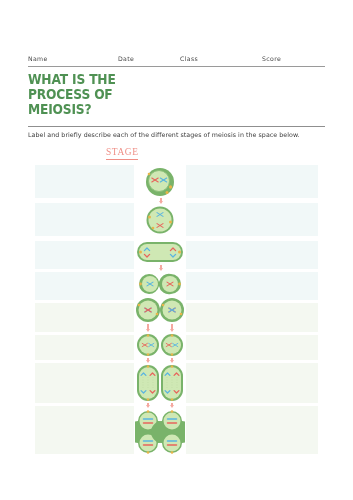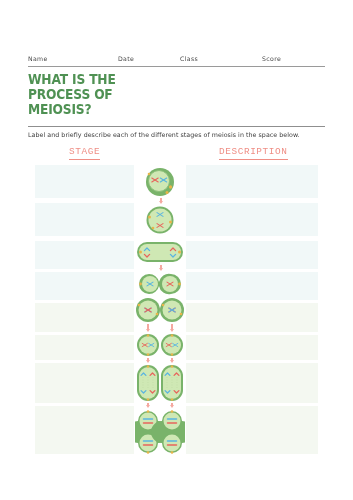--- a/index.html
+++ b/index.html
@@ -91,25 +91,26 @@
     font-family: "DejaVu Sans", sans-serif;
     letter-spacing: 0.05px;
   }
 
   
   .col-head {
     position: absolute;
     top: 147px;
     font-size: 9.4px;
     color: #ef8e85;
-    font-family: Liberation Mono, monospace;
+    font-family: Liberation Serif, serif;
     letter-spacing: 0.6px;
     border-bottom: 1.1px solid #ef8e85;
     padding-bottom: 2px;
     line-height: 10px;
+    margin-left: 37px;
   }
   .col-head.ch-stage { left: 69px; }
   .col-head.ch-desc  { left: 219px; }
 
   
   .rows {
     position: absolute;
     left: 0;
     top: 0;
     width: 353px;
@@ -178,21 +179,20 @@
   </div>
   <div class="rule rule-top"></div>
 
   <div class="title">WHAT IS THE PROCESS OF MEIOSIS?</div>
 
   <div class="rule rule-mid"></div>
 
   <div class="instruction">Label and briefly describe each of the different stages of meiosis in the space below.</div>
 
   <div class="col-head ch-stage">STAGE</div>
-  <div class="col-head ch-desc">DESCRIPTION</div>
 
   <div class="rows" id="rows-container">
       <div class="row" style="top: 165px; height: 33px;">
         <div class="cell-box left tint-blue"></div>
         <div class="cell-box right tint-blue"></div>
       </div>
       <div class="row" style="top: 203px; height: 33px;">
         <div class="cell-box left tint-blue"></div>
         <div class="cell-box right tint-blue"></div>
       </div>

